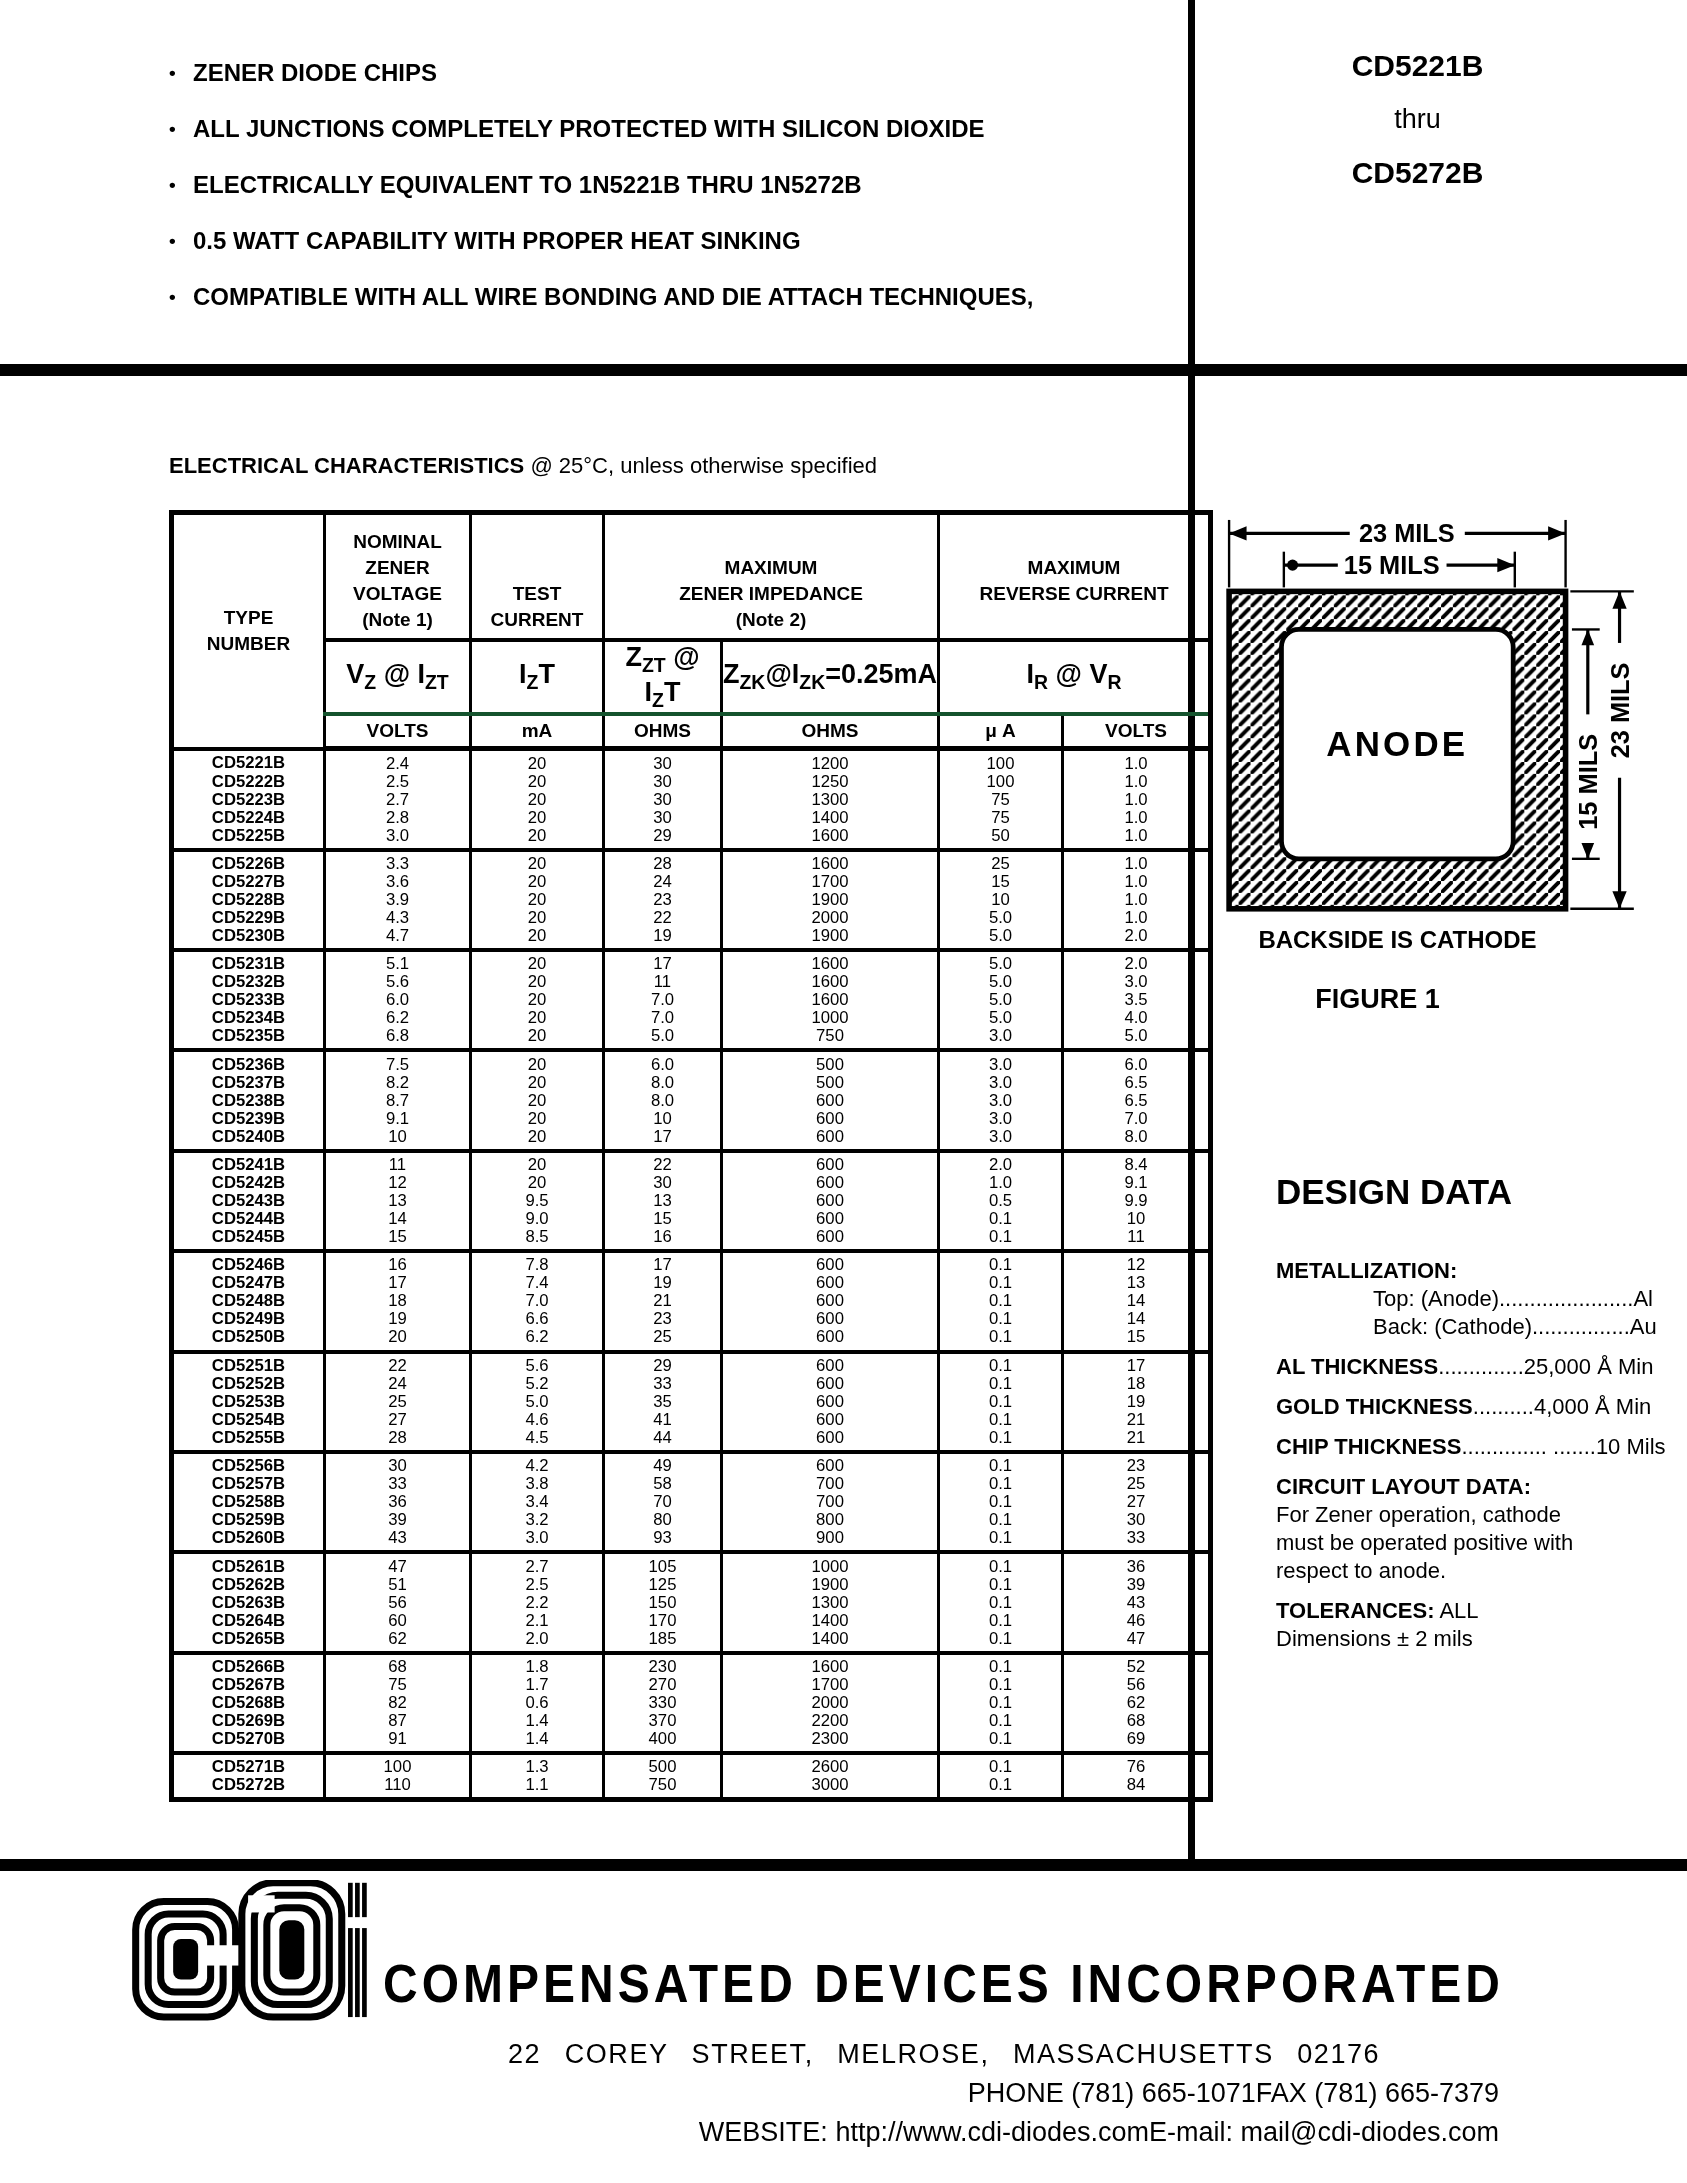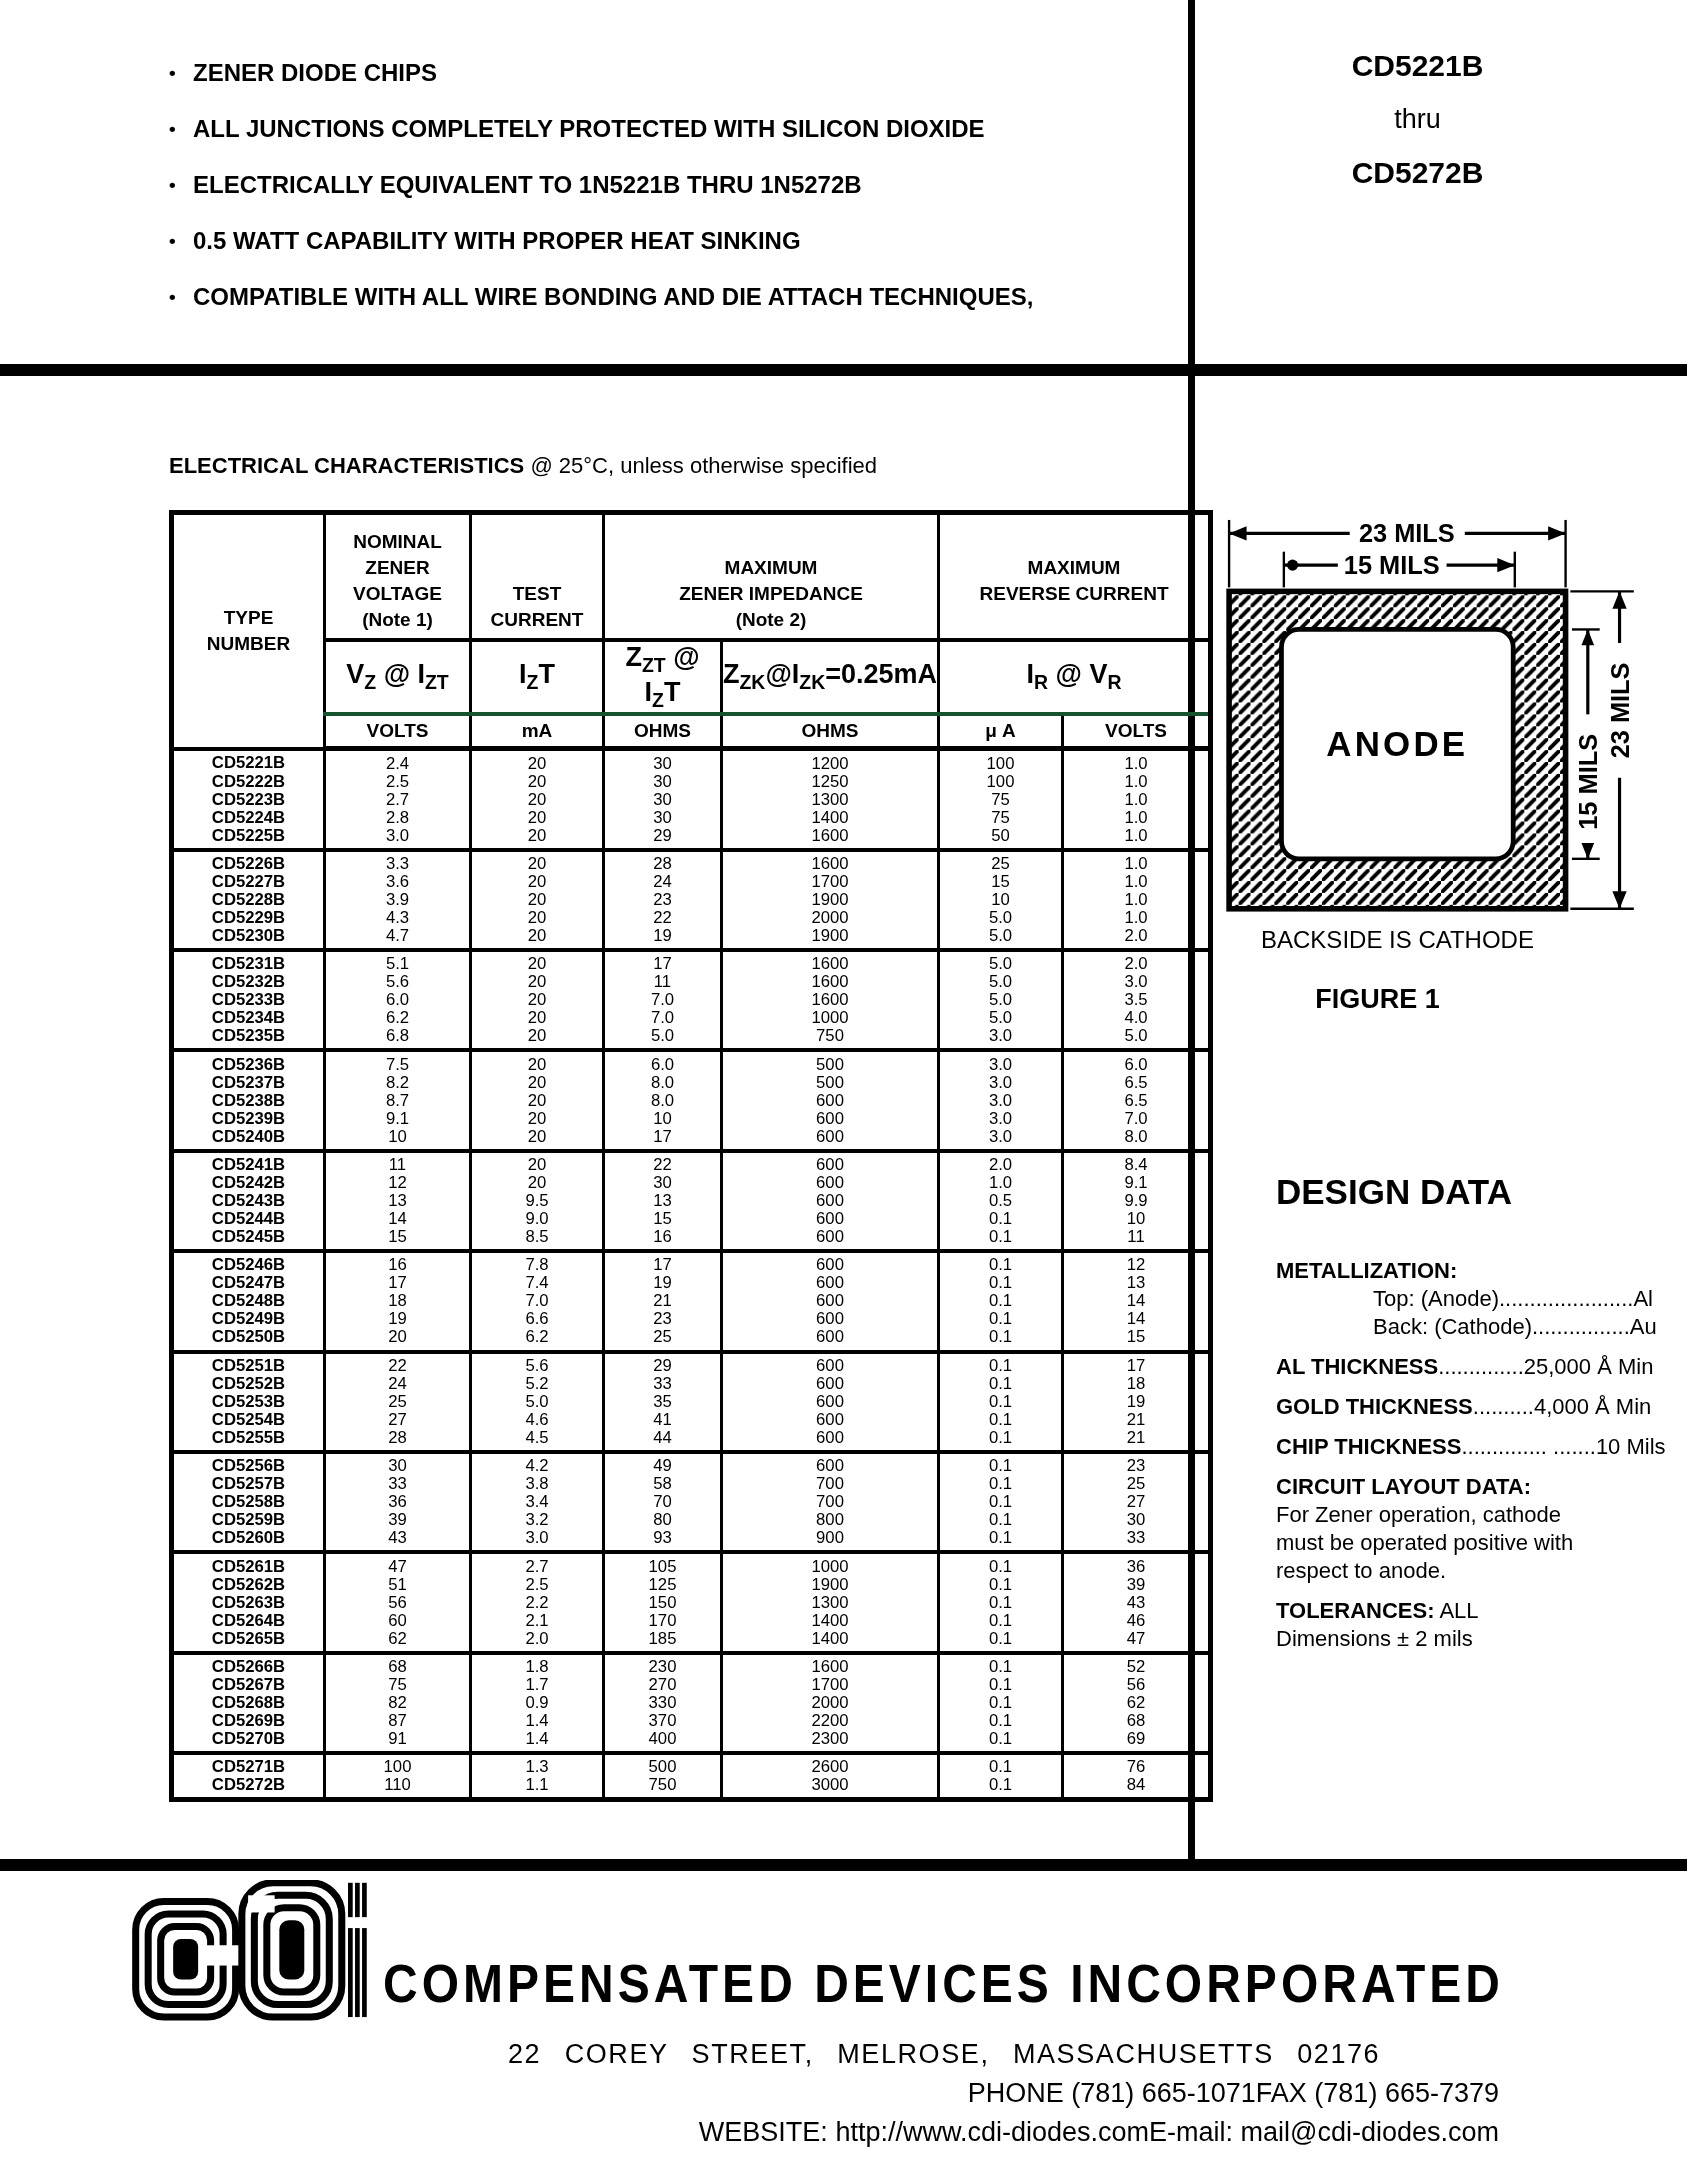--- a/index.html
+++ b/index.html
@@ -40,21 +40,21 @@
   #spec-table .subsc{font-size:0.72em;vertical-align:-0.33em;letter-spacing:0;}
   #spec-table tbody{border-top:4.8px solid #000;}
   #spec-table tbody td{font-size:16.7px;line-height:18px;height:18px;}
   #spec-table tbody td.type{font-weight:bold;}
   #spec-table tbody tr:first-child td{padding-top:3.2px;}
   #spec-table tbody tr:last-child td{padding-bottom:3.2px;}
 
   
   .fig-svg{position:absolute;left:1191px;top:476px;}
   .fig-caption{position:absolute;left:1229px;top:926px;width:337px;text-align:center;
-               font-weight:normal;font-size:24px;}
+               font-weight:bold;font-size:24px;}
   .fig-label{position:absolute;left:1191px;top:984px;width:373px;text-align:center;
              font-weight:bold;font-size:27px;}
 
   
   .design{position:absolute;left:1276px;top:1173px;width:457px;font-size:22px;line-height:28px;}
   .design .hd{font-weight:bold;font-size:35px;line-height:38px;margin-bottom:46px;}
   .design .blk-label{font-weight:bold;}
   .design .indent{padding-left:97px;}
   .design .gap{margin-top:12px;}
   .design .biggap{margin-top:12px;}
@@ -588,21 +588,21 @@
           <td>75</td>
           <td>1.7</td>
           <td>270</td>
           <td>1700</td>
           <td>0.1</td>
           <td>56</td>
         </tr>
         <tr>
           <td class="type">CD5268B</td>
           <td>82</td>
-          <td>0.9</td>
+          <td>0.6</td>
           <td>330</td>
           <td>2000</td>
           <td>0.1</td>
           <td>62</td>
         </tr>
         <tr>
           <td class="type">CD5269B</td>
           <td>87</td>
           <td>1.4</td>
           <td>370</td>

